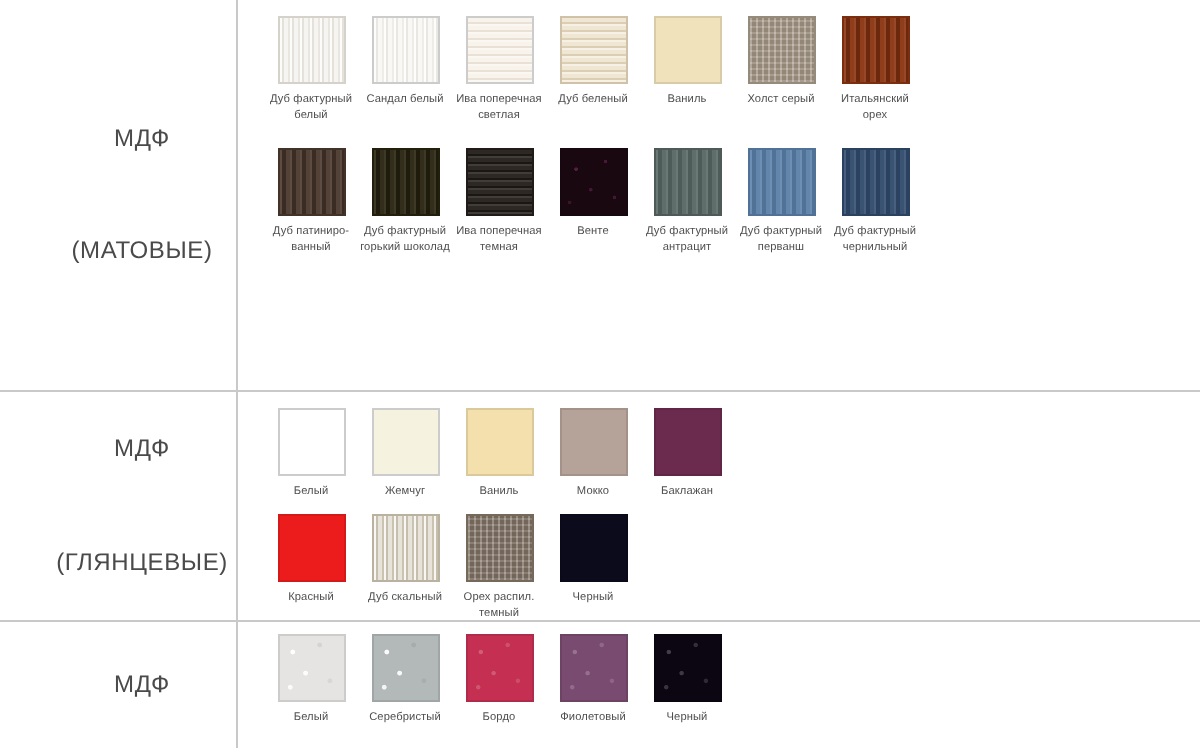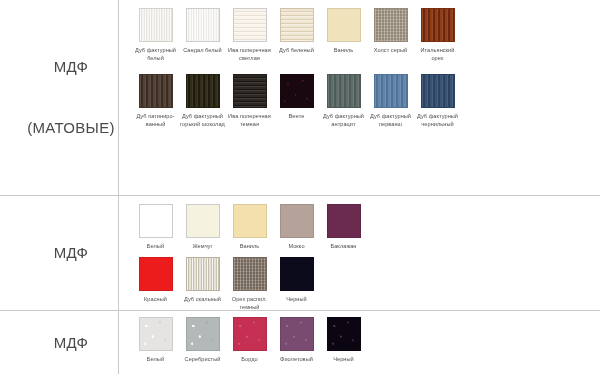--- a/index.html
+++ b/index.html
@@ -24,21 +24,21 @@
     position: absolute; top: 0; left: 118px; width: 1px; height: 374px;
     background: #c9c9c9;
   }
 
   
   .label-cell {
     width: 118px; flex: 0 0 118px;
     display: flex; flex-direction: column;
     align-items: center; justify-content: center;
     color: #4a4a4a;
-    font-size: 15px;
+    font-size: 12px;
     line-height: 1.45;
     letter-spacing: .3px;
     padding-left: 24px;
   }
   .label-cell .l1 { display: block; text-align: center; }
   .label-cell .l2 { display: block; text-align: center; margin-top: 39px; }
 
   
   .swatch-area {
     flex: 1 1 auto;
@@ -175,20 +175,21 @@
           </div>
         </div>
     </div>
   </div>
 
   <div class="section-divider" style="top:195px;"></div>
 
   <div class="section" id="sec-1" style="top:196px;height:114px;">
     <div class="label-cell">
       <span class="l1">МДФ</span>
+      <span class="l2">(ГЛЯНЦЕВЫЕ)</span>
     </div>
     <div class="swatch-area">
       <div class="swatch-row" id="r-1-0">
           <div class="swatch-cell">
             <div class="swatch lightbox" title="Белый" style="background: rgb(255, 255, 255);">
               <div class="tex" style="background: none;"></div>
             </div>
             <div class="cap">Белый</div>
           </div>
           <div class="swatch-cell">

